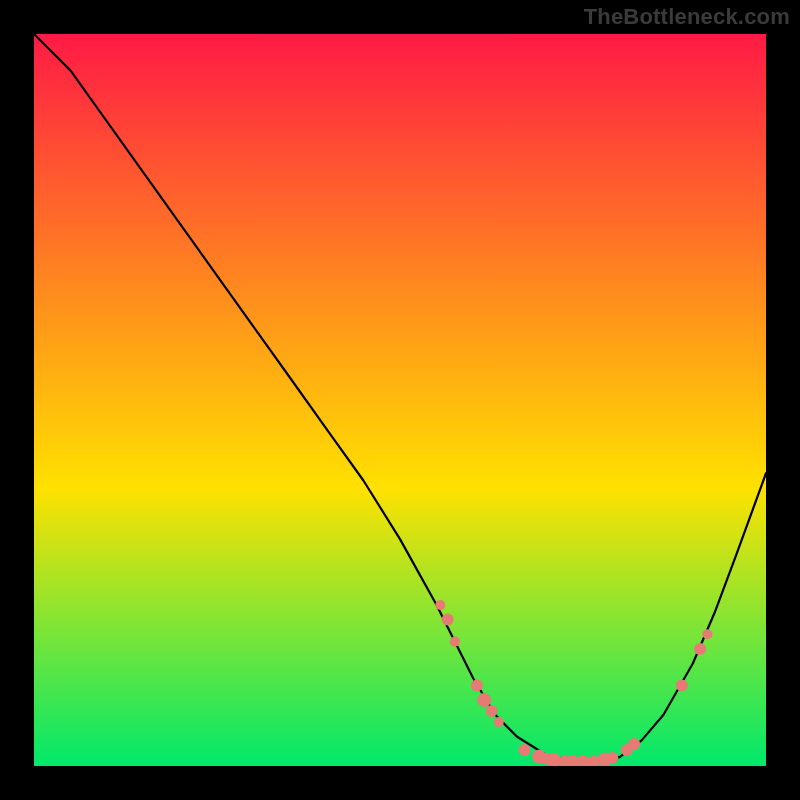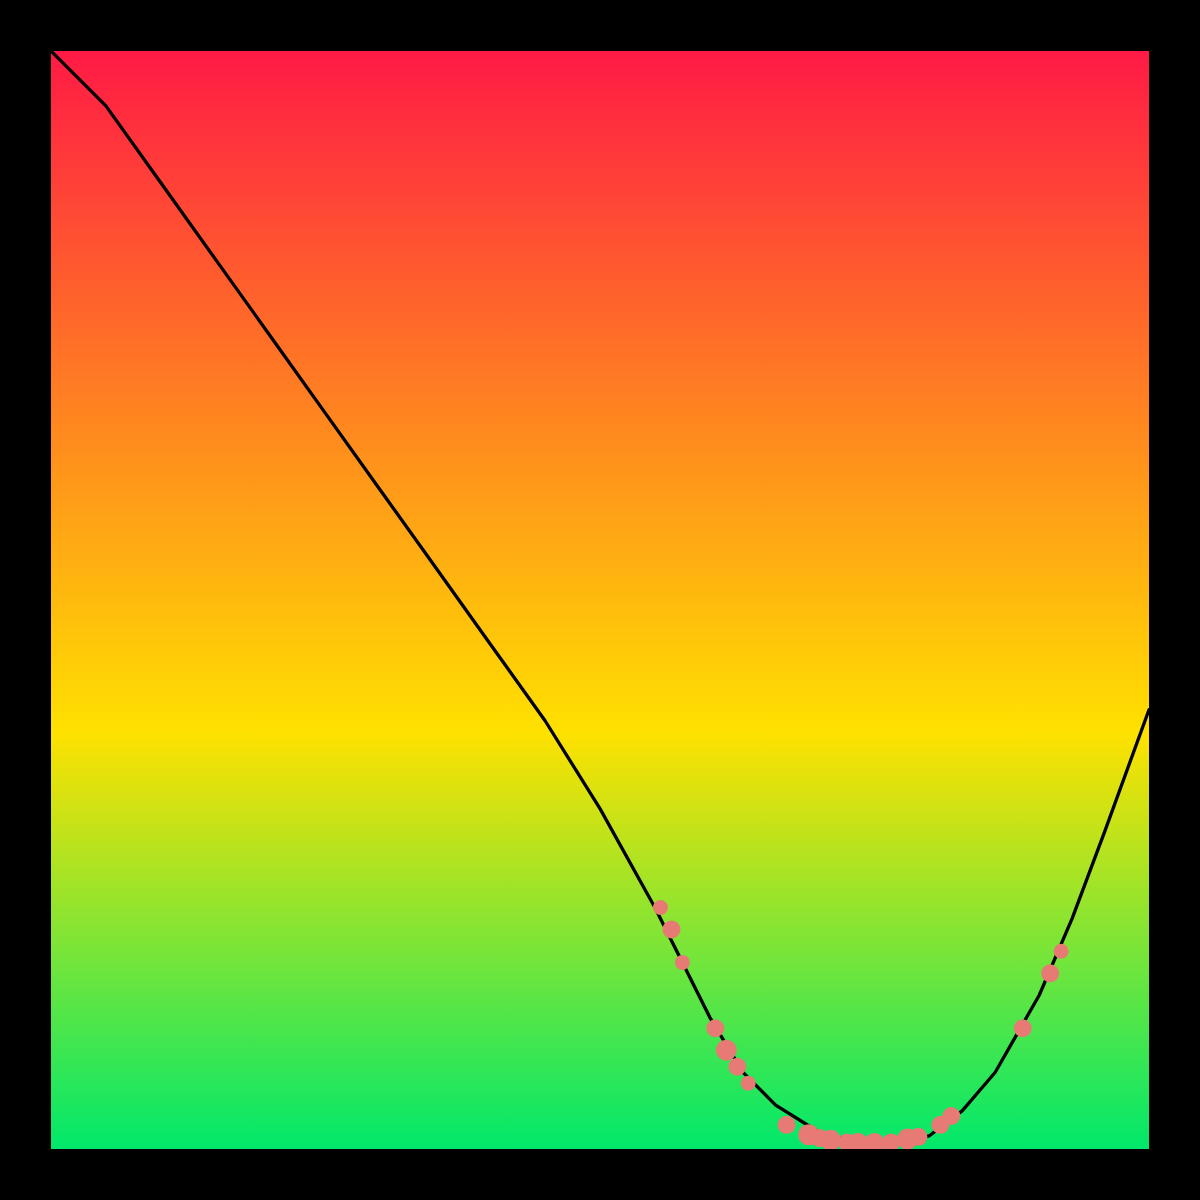--- a/index.html
+++ b/index.html
@@ -43,20 +43,21 @@
   }
   .dot {
     fill: #e77a74;
     stroke: none;
   }
 </style>
 </head>
 <body>
 
 <div class="frame">
+  <div class="watermark">TheBottleneck.com</div>
 
   <svg class="plot" viewBox="0 0 732 732" preserveAspectRatio="none">
     <defs>
       <linearGradient id="bg-grad" x1="0" y1="0" x2="0" y2="1">
         <stop id="gstop-top" offset="0%" stop-color="#ff1a45"></stop>
         <stop id="gstop-mid" offset="62%" stop-color="#ffe100"></stop>
         <stop id="gstop-bot" offset="100%" stop-color="#00e86b"></stop>
       </linearGradient>
     </defs>
     <rect x="0" y="0" width="732" height="732" fill="url(#bg-grad)"></rect>

